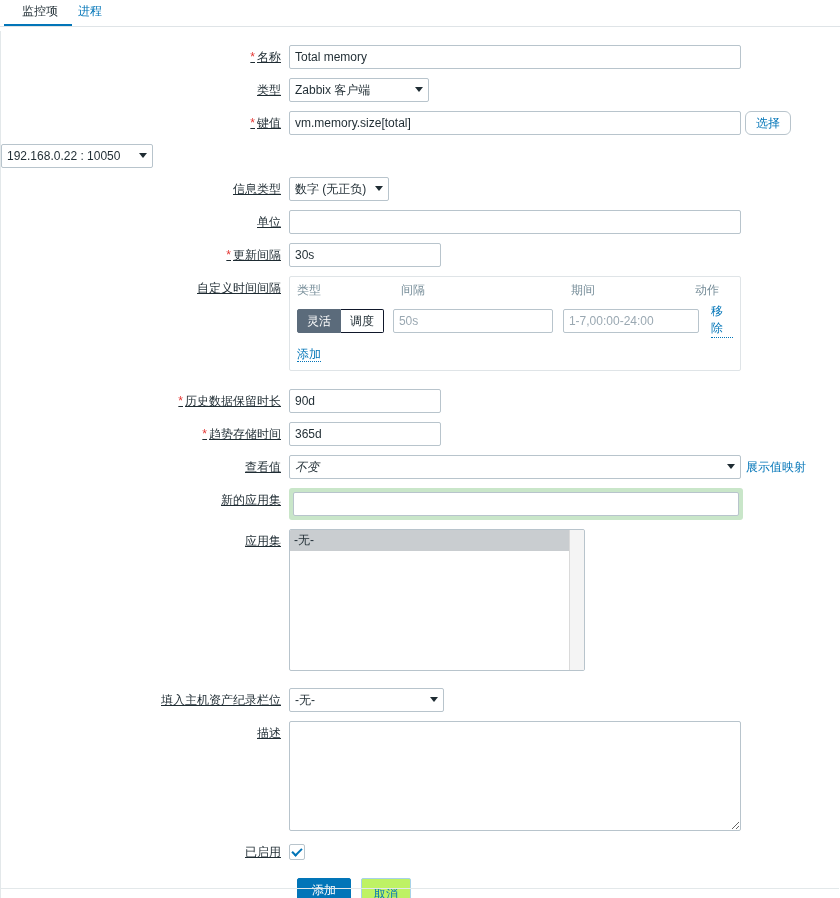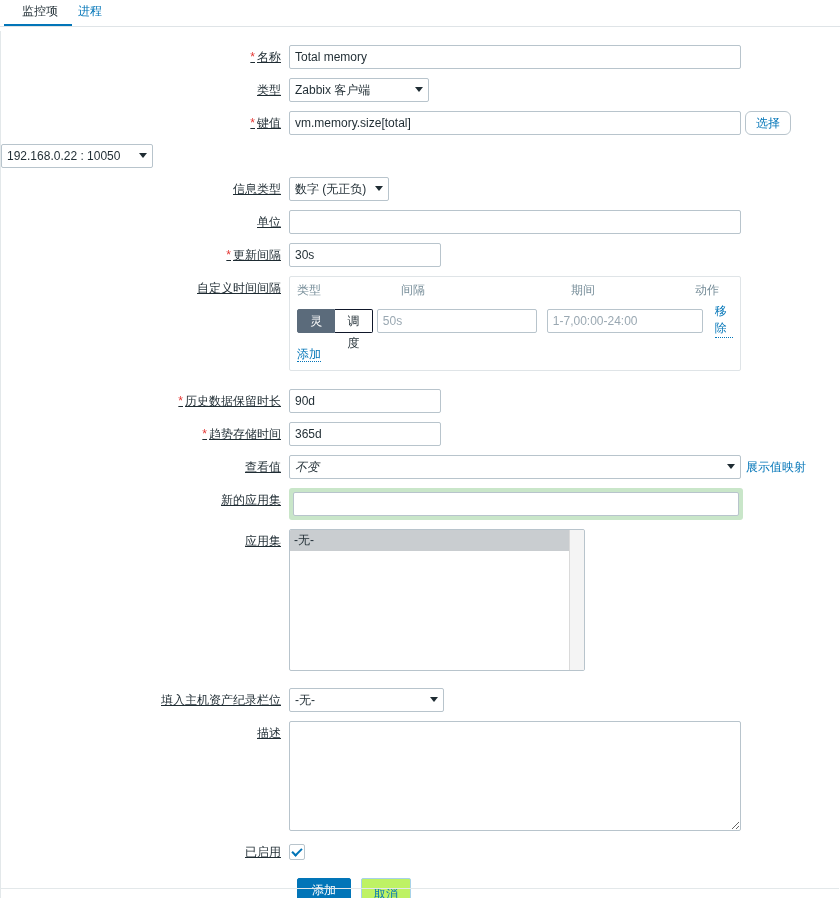--- a/index.html
+++ b/index.html
@@ -204,21 +204,21 @@
     line-height: 22px;
   }
   .toggle button.on {
     background: #5b6b7b;
     border-color: #5b6b7b;
     color: #ffffff;
   }
   .toggle button:first-child { border-radius: 2px 0 0 2px; }
   .toggle button:last-child { border-radius: 0 2px 2px 0; border-left: none; }
   .iv-interval { width: 160px; margin-left: 4px; }
-  .iv-period { width: 156px; margin-left: 10px; }
+  .iv-period { width: 136px; margin-left: 10px; }
   .link {
     color: #0275b8;
     font-size: 12px;
     text-decoration: none;
     border-bottom: 1px dotted #0275b8;
     cursor: pointer;
   }
   .link-plain {
     color: #0275b8;
     font-size: 12px;

